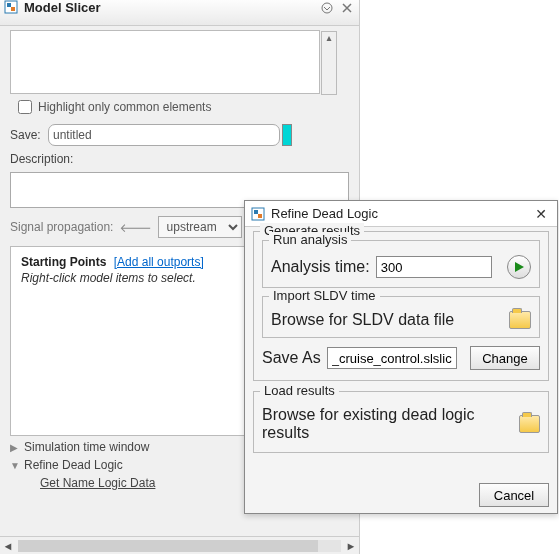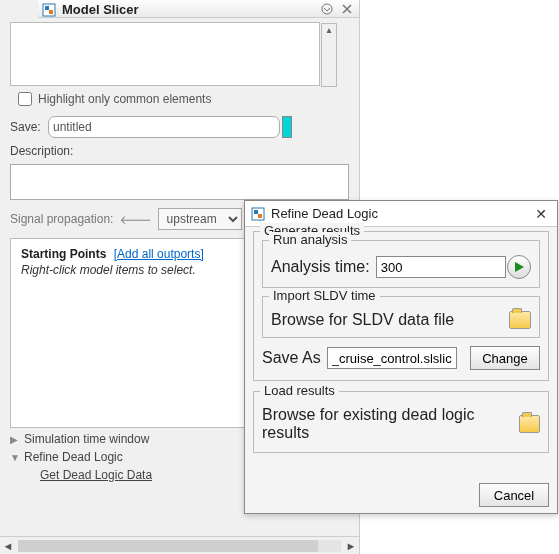--- a/index.html
+++ b/index.html
@@ -1,20 +1,20 @@
 <!DOCTYPE html>
 <html><head>
 <meta charset="utf-8">
 <style>
 * { box-sizing: border-box; font-family: "Segoe UI", Arial, sans-serif; }
 body { margin: 0; background: #fff; width: 559px; height: 554px; position: relative; overflow: hidden; }
 
 
 .panel { position: absolute; left: 0; top: 0; width: 360px; height: 554px; background: #f0f0f0; border-right: 1px solid #ccc; display: flex; flex-direction: column; }
-.titlebar { display: flex; align-items: flex-end; height: 18px; background: linear-gradient(#fdfdfd,#eaeaea); border-bottom: 1px solid #ccc; padding: 0 4px; margin-left: 38px; }
+.titlebar { display: flex; align-items: flex-start; height: 26px; background: linear-gradient(#fdfdfd,#eaeaea); border-bottom: 1px solid #ccc; padding: 0 4px; }
 .titlebar .icon { width: 14px; height: 14px; margin-right: 6px; }
 .titlebar .title { font-weight: bold; font-size: 13px; color: #222; flex: 1; }
 .titlebar .ctrl { width: 16px; height: 16px; display: flex; align-items: center; justify-content: center; margin-left: 4px; cursor: pointer; color: #666; }
 .panel-body { flex: 1; padding: 4px 10px 0 10px; overflow: hidden; position: relative; }
 
 .whitebox { background: #fff; border: 1px solid #bbb; width: 310px; height: 64px; position: relative; margin-bottom: 6px; }
 .whitebox-scroll { position: absolute; right: -18px; top: 0; width: 16px; height: 64px; background: #f0f0f0; border: 1px solid #bbb; display: flex; align-items: flex-start; justify-content: center;}
 .whitebox-scroll .up { font-size:10px; color:#666; }
 
 .chkrow { display: flex; align-items: center; font-size: 12px; color: #555; margin-top: 4px; margin-bottom: 10px; }
@@ -56,21 +56,21 @@
 .dlg-body { flex:1; padding:4px 8px 6px 8px; font-size:13px; color:#222; }
 
 .fieldset { border:1px solid #bbb; padding:8px 8px 10px 8px; margin-bottom:10px; position:relative; }
 .legend { position:absolute; top:-9px; left:6px; background:#f4f4f4; padding:0 4px; font-size:13px; color:#222;}
 .subset { border:1px solid #bbb; padding:8px; margin-bottom:8px; position:relative; }
 .subset .legend { top:-9px; }
 
 .row { display:flex; align-items:center; margin-top:6px; }
 .row .lab { font-size:16px; color:#222; }
 .inp { height:22px; border:1px solid #888; background:#fff; font-size:13px; padding:2px 4px; }
-.analysis-time { width:130px; margin-left:6px; }
+.analysis-time { width:116px; margin-left:6px; }
 .saveas { width:130px; margin-left:6px; }
 .spacer { flex:1; }
 .play { width:24px; height:24px; border:1px solid #888; border-radius:12px; background:linear-gradient(#fff,#ddd); display:flex; align-items:center; justify-content:center; cursor:pointer;}
 .play svg { width:12px; height:12px; }
 .folder { width:22px; height:18px; border:1px solid #999; background:linear-gradient(#ffe9a8,#f5c94a); border-radius:2px; cursor:pointer; position:relative;}
 .folder::before { content:""; position:absolute; left:2px; top:-4px; width:8px; height:4px; background:#f5c94a; border:1px solid #999; border-bottom:none; border-radius:2px 2px 0 0;}
 .dlg-btn { height:24px; min-width:70px; border:1px solid #888; background:linear-gradient(#fdfdfd,#e4e4e4); font-size:13px; cursor:pointer; padding:0 10px; }
 .dlg-footer { display:flex; justify-content:flex-end; padding:6px 8px; }
 </style>
 </head>
@@ -139,21 +139,21 @@
     </div>
 
     <div class="expander">
       <span class="tri">▶</span>
       <span>Simulation time window</span>
     </div>
     <div class="expander">
       <span class="tri">▼</span>
       <span>Refine Dead Logic</span>
     </div>
-    <span class="get-link">Get Dead Logic Data</span>
+    <span class="get-link">Get Name Logic Data</span>
   </div>
 
   <div class="hscroll">
     <div class="btn">◄</div>
     <div class="track">
         <div class="thumb"></div>
       </div>
     <div class="btn">►</div>
   </div>
 </div>

